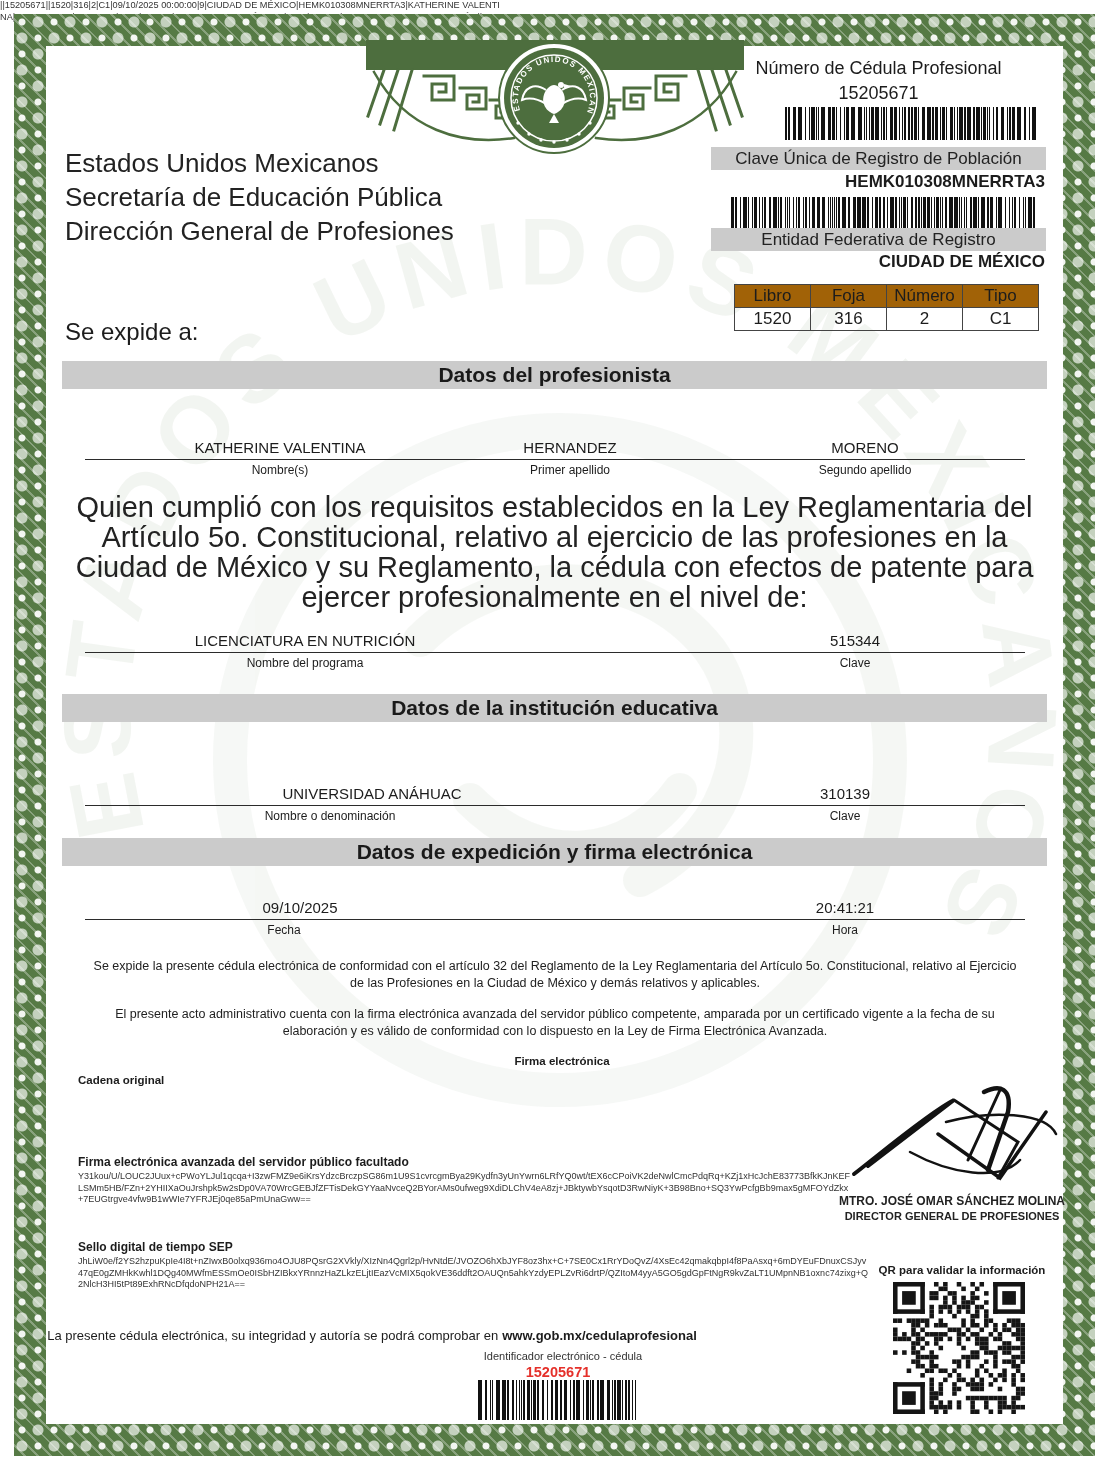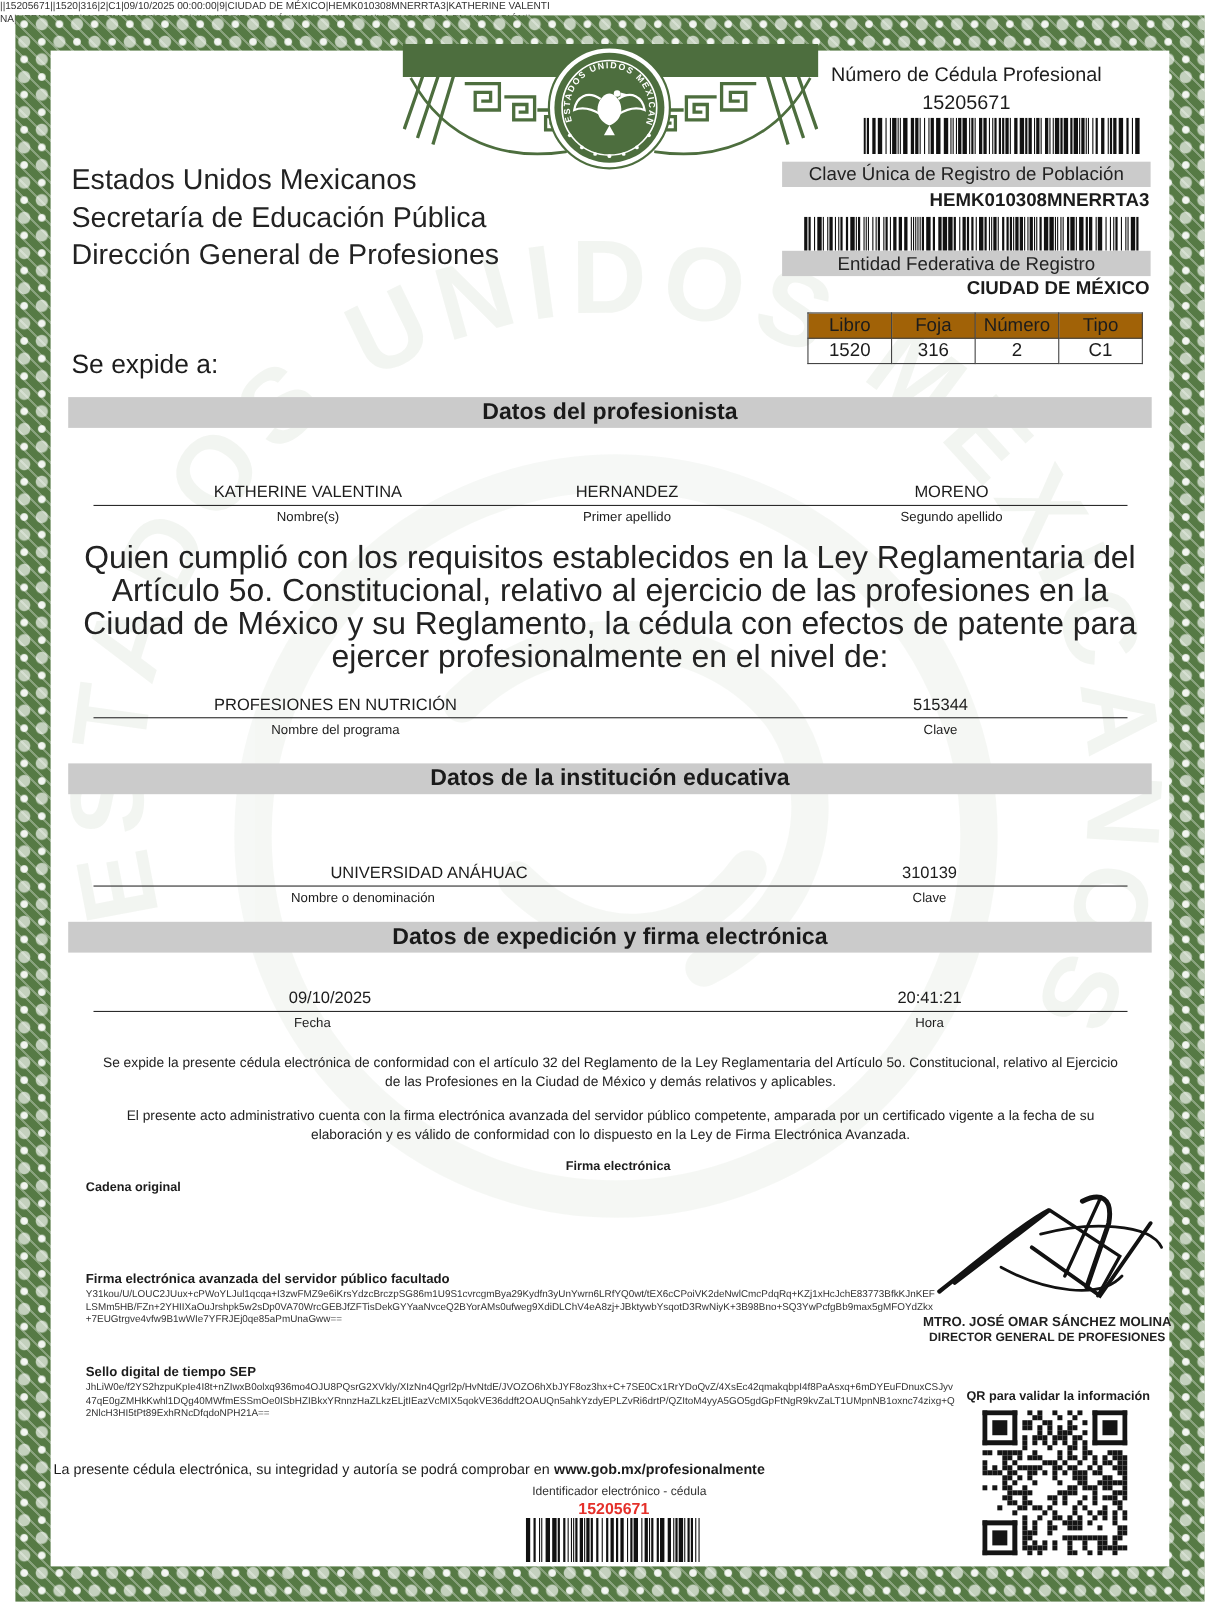--- a/index.html
+++ b/index.html
@@ -341,29 +341,29 @@
 <span class="ctr fval" style="left:280px;top:439px;">KATHERINE VALENTINA</span>
 <span class="ctr fval" style="left:570px;top:439px;">HERNANDEZ</span>
 <span class="ctr fval" style="left:865px;top:439px;">MORENO</span>
 <div class="hline" style="top:459px;"></div>
 <span class="ctr flab" style="left:280px;top:463px;">Nombre(s)</span>
 <span class="ctr flab" style="left:570px;top:463px;">Primer apellido</span>
 <span class="ctr flab" style="left:865px;top:463px;">Segundo apellido</span>
 
 <div class="abs statement" style="top:492px;">Quien cumplió con los requisitos establecidos en la Ley Reglamentaria del Artículo 5o. Constitucional, relativo al ejercicio de las profesiones en la Ciudad de México y su Reglamento, la cédula con efectos de patente para ejercer profesionalmente en el nivel de:</div>
 
-<span class="ctr fval" style="left:305px;top:632px;">PROFESIONES EN NUTRICIÓN</span>
+<span class="ctr fval" style="left:305px;top:632px;">LICENCIATURA EN NUTRICIÓN</span>
 <span class="ctr fval" style="left:855px;top:632px;">515344</span>
 <div class="hline" style="top:652px;"></div>
 <span class="ctr flab" style="left:305px;top:656px;">Nombre del programa</span>
 <span class="ctr flab" style="left:855px;top:656px;">Clave</span>
 
 <div class="abs secbar" style="top:694px;">Datos de la institución educativa</div>
 
-<span class="ctr fval" style="left:390px;top:785px;">UNIVERSIDAD ANÁHUAC</span>
+<span class="ctr fval" style="left:372px;top:785px;">UNIVERSIDAD ANÁHUAC</span>
 <span class="ctr fval" style="left:845px;top:785px;">310139</span>
 <div class="hline" style="top:805px;"></div>
 <span class="ctr flab" style="left:330px;top:809px;">Nombre o denominación</span>
 <span class="ctr flab" style="left:845px;top:809px;">Clave</span>
 
 <div class="abs secbar" style="top:838px;">Datos de expedición y firma electrónica</div>
 
 <span class="ctr fval" style="left:300px;top:899px;">09/10/2025</span>
 <span class="ctr fval" style="left:845px;top:899px;">20:41:21</span>
 <div class="hline" style="top:919px;"></div>
@@ -709,21 +709,21 @@
       <rect x="109.24137931034483" y="9.10344827586207" width="13.655172413793103" height="13.655172413793103" fill="#151515"></rect>
       <rect x="0" y="100.13793103448276" width="31.862068965517242" height="4.551724137931035" fill="#151515"></rect>
       <rect x="0" y="127.44827586206897" width="31.862068965517242" height="4.551724137931035" fill="#151515"></rect>
       <rect x="0" y="100.13793103448276" width="4.551724137931035" height="31.862068965517242" fill="#151515"></rect>
       <rect x="27.310344827586206" y="100.13793103448276" width="4.551724137931035" height="31.862068965517242" fill="#151515"></rect>
       <rect x="9.10344827586207" y="109.24137931034483" width="13.655172413793103" height="13.655172413793103" fill="#151515"></rect>
     </svg>
 </div>
 
 <span class="ctr footer-line" style="left:372px;top:1328px;">
-  <span>La presente cédula electrónica, su integridad y autoría se podrá comprobar en</span><span class="url">www.gob.mx/profesionalmente</span>
+  <span>La presente cédula electrónica, su integridad y autoría se podrá comprobar en</span><span class="url">www.gob.mx/cedulaprofesional</span>
 </span>
 <span class="ctr ident-label" style="left:563px;top:1350px;">Identificador electrónico - cédula</span>
 <span class="ctr ident-num" style="left:558px;top:1364px;color:#e5302a;">15205671</span>
 <div class="abs" style="left:478px;top:1380px;">
   <svg class="barcode" width="162" height="40">
       <rect width="162" height="40" fill="#fff"></rect>
       <rect x="0" y="0" width="4" height="40" fill="#111"></rect>
       <rect x="7" y="0" width="2" height="40" fill="#111"></rect>
       <rect x="12" y="0" width="1" height="40" fill="#111"></rect>
       <rect x="14" y="0" width="1" height="40" fill="#111"></rect>

